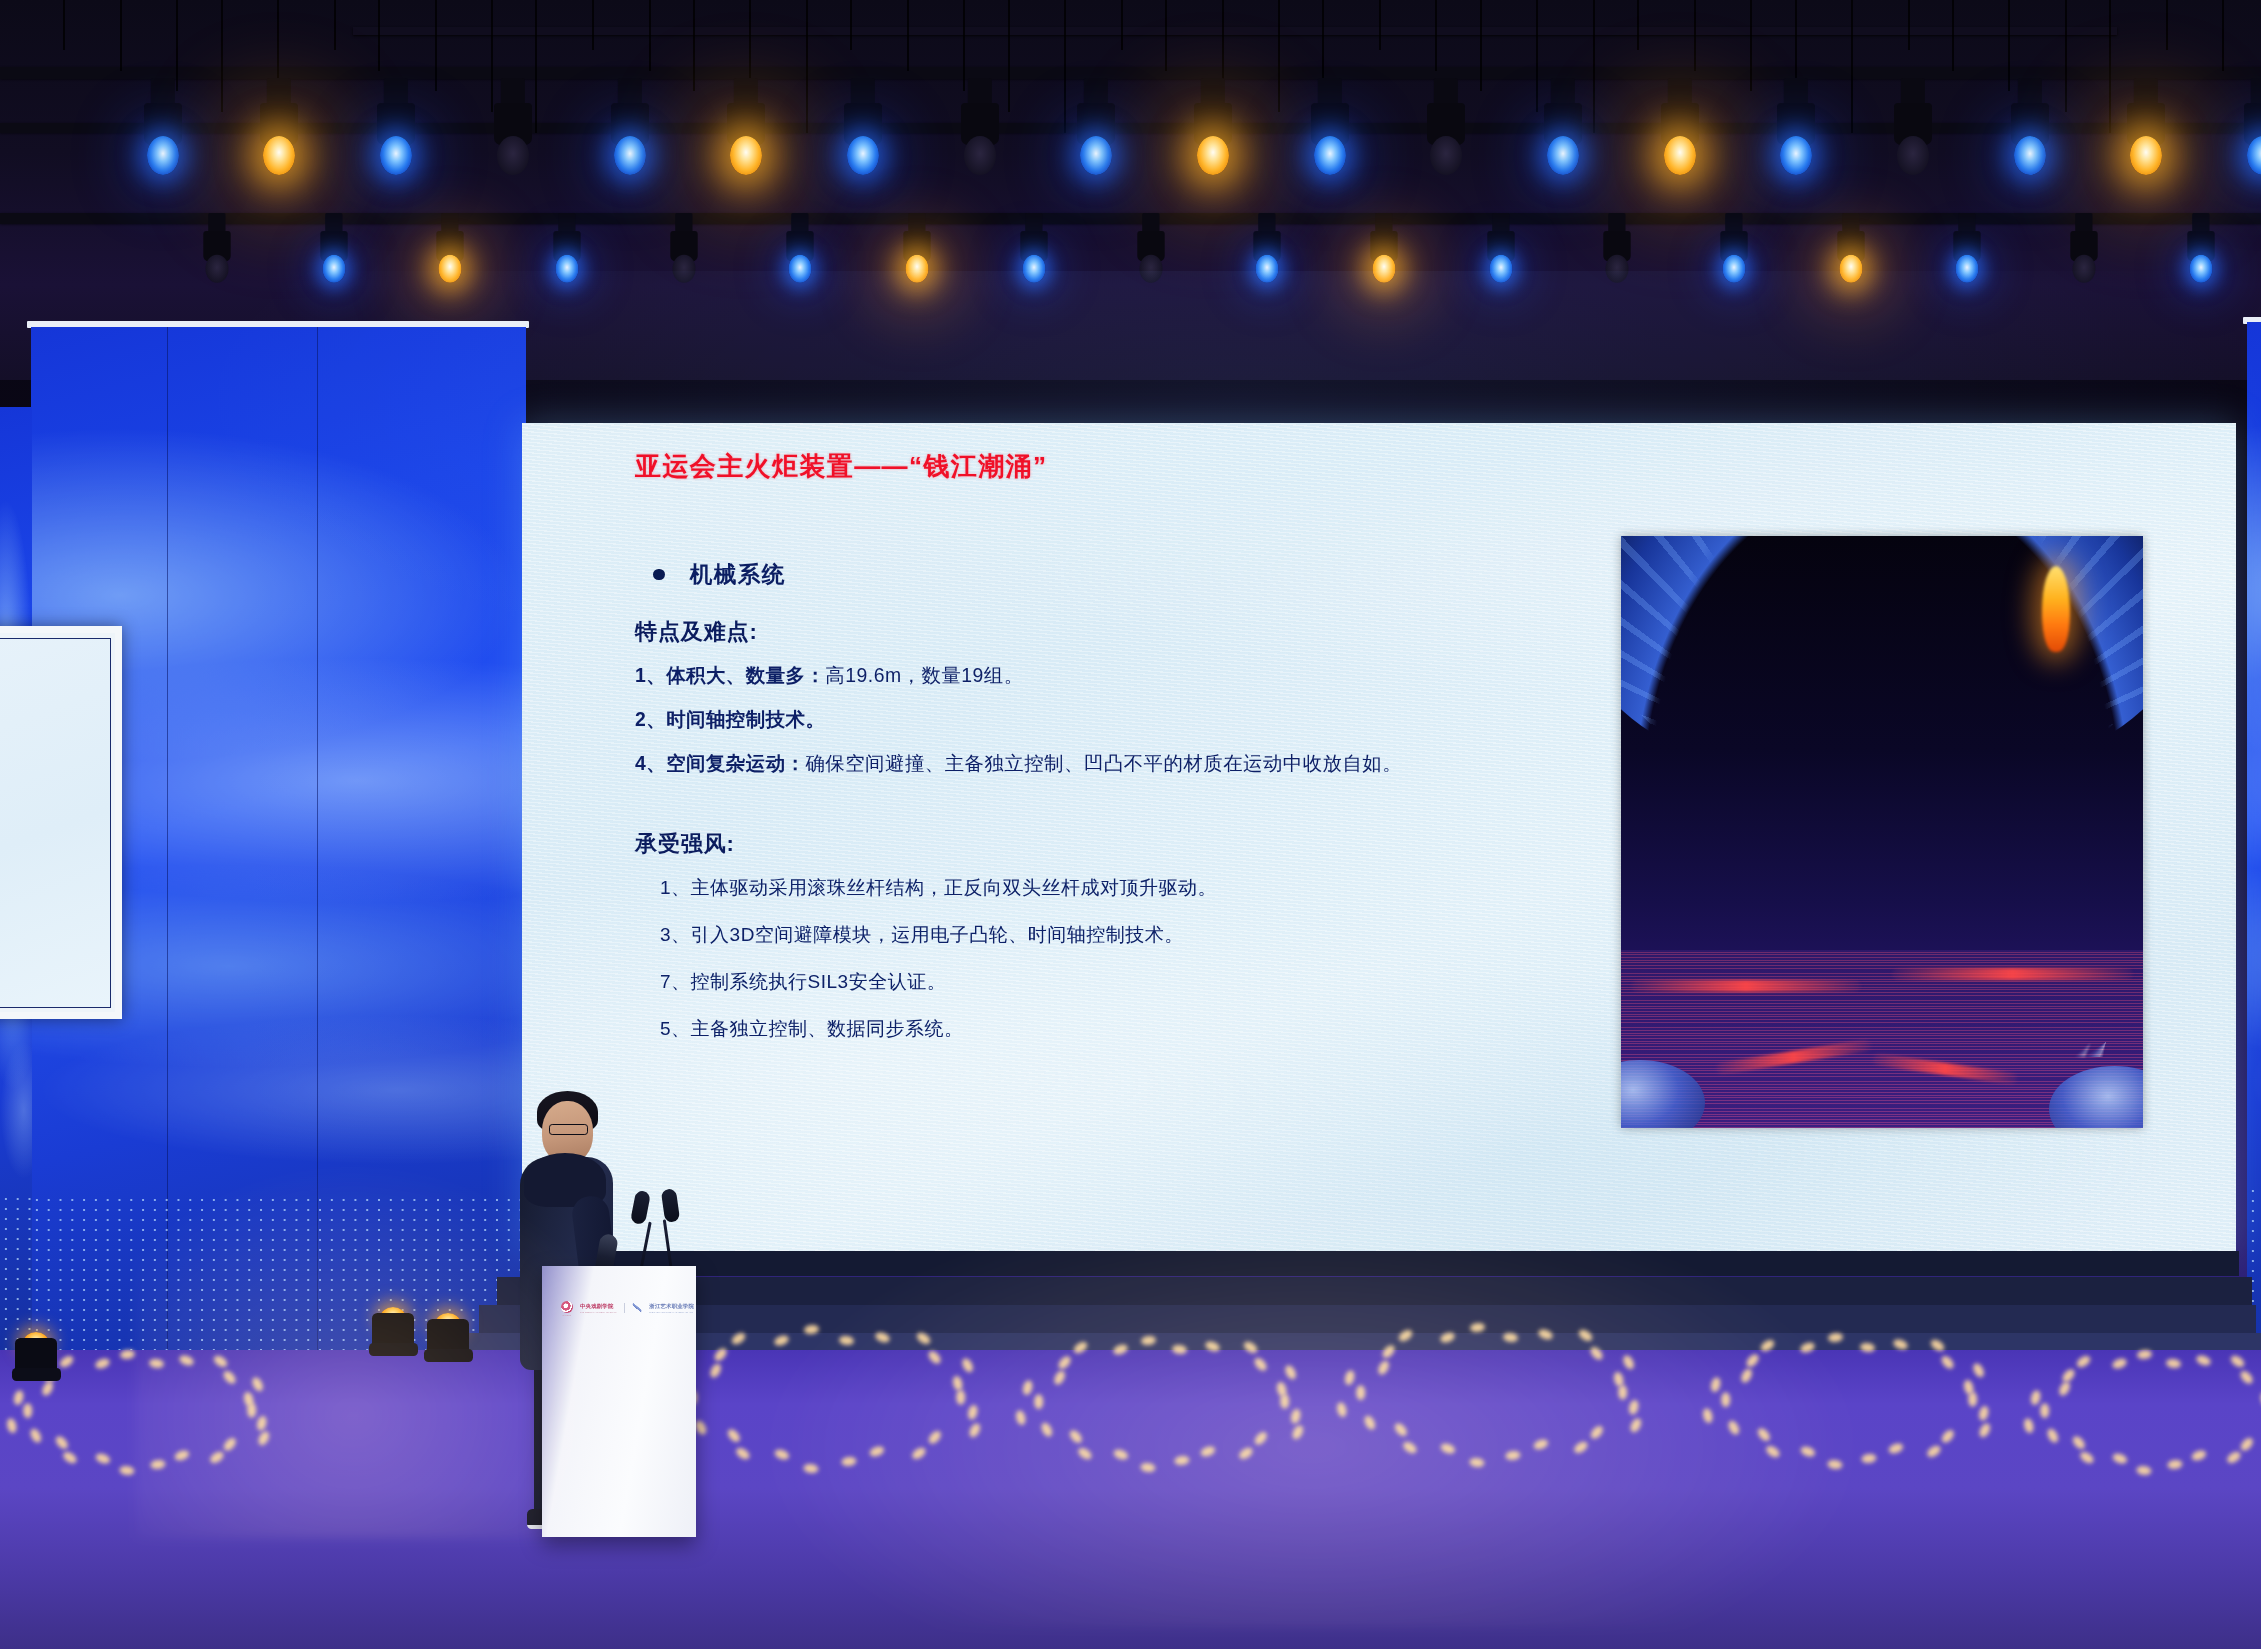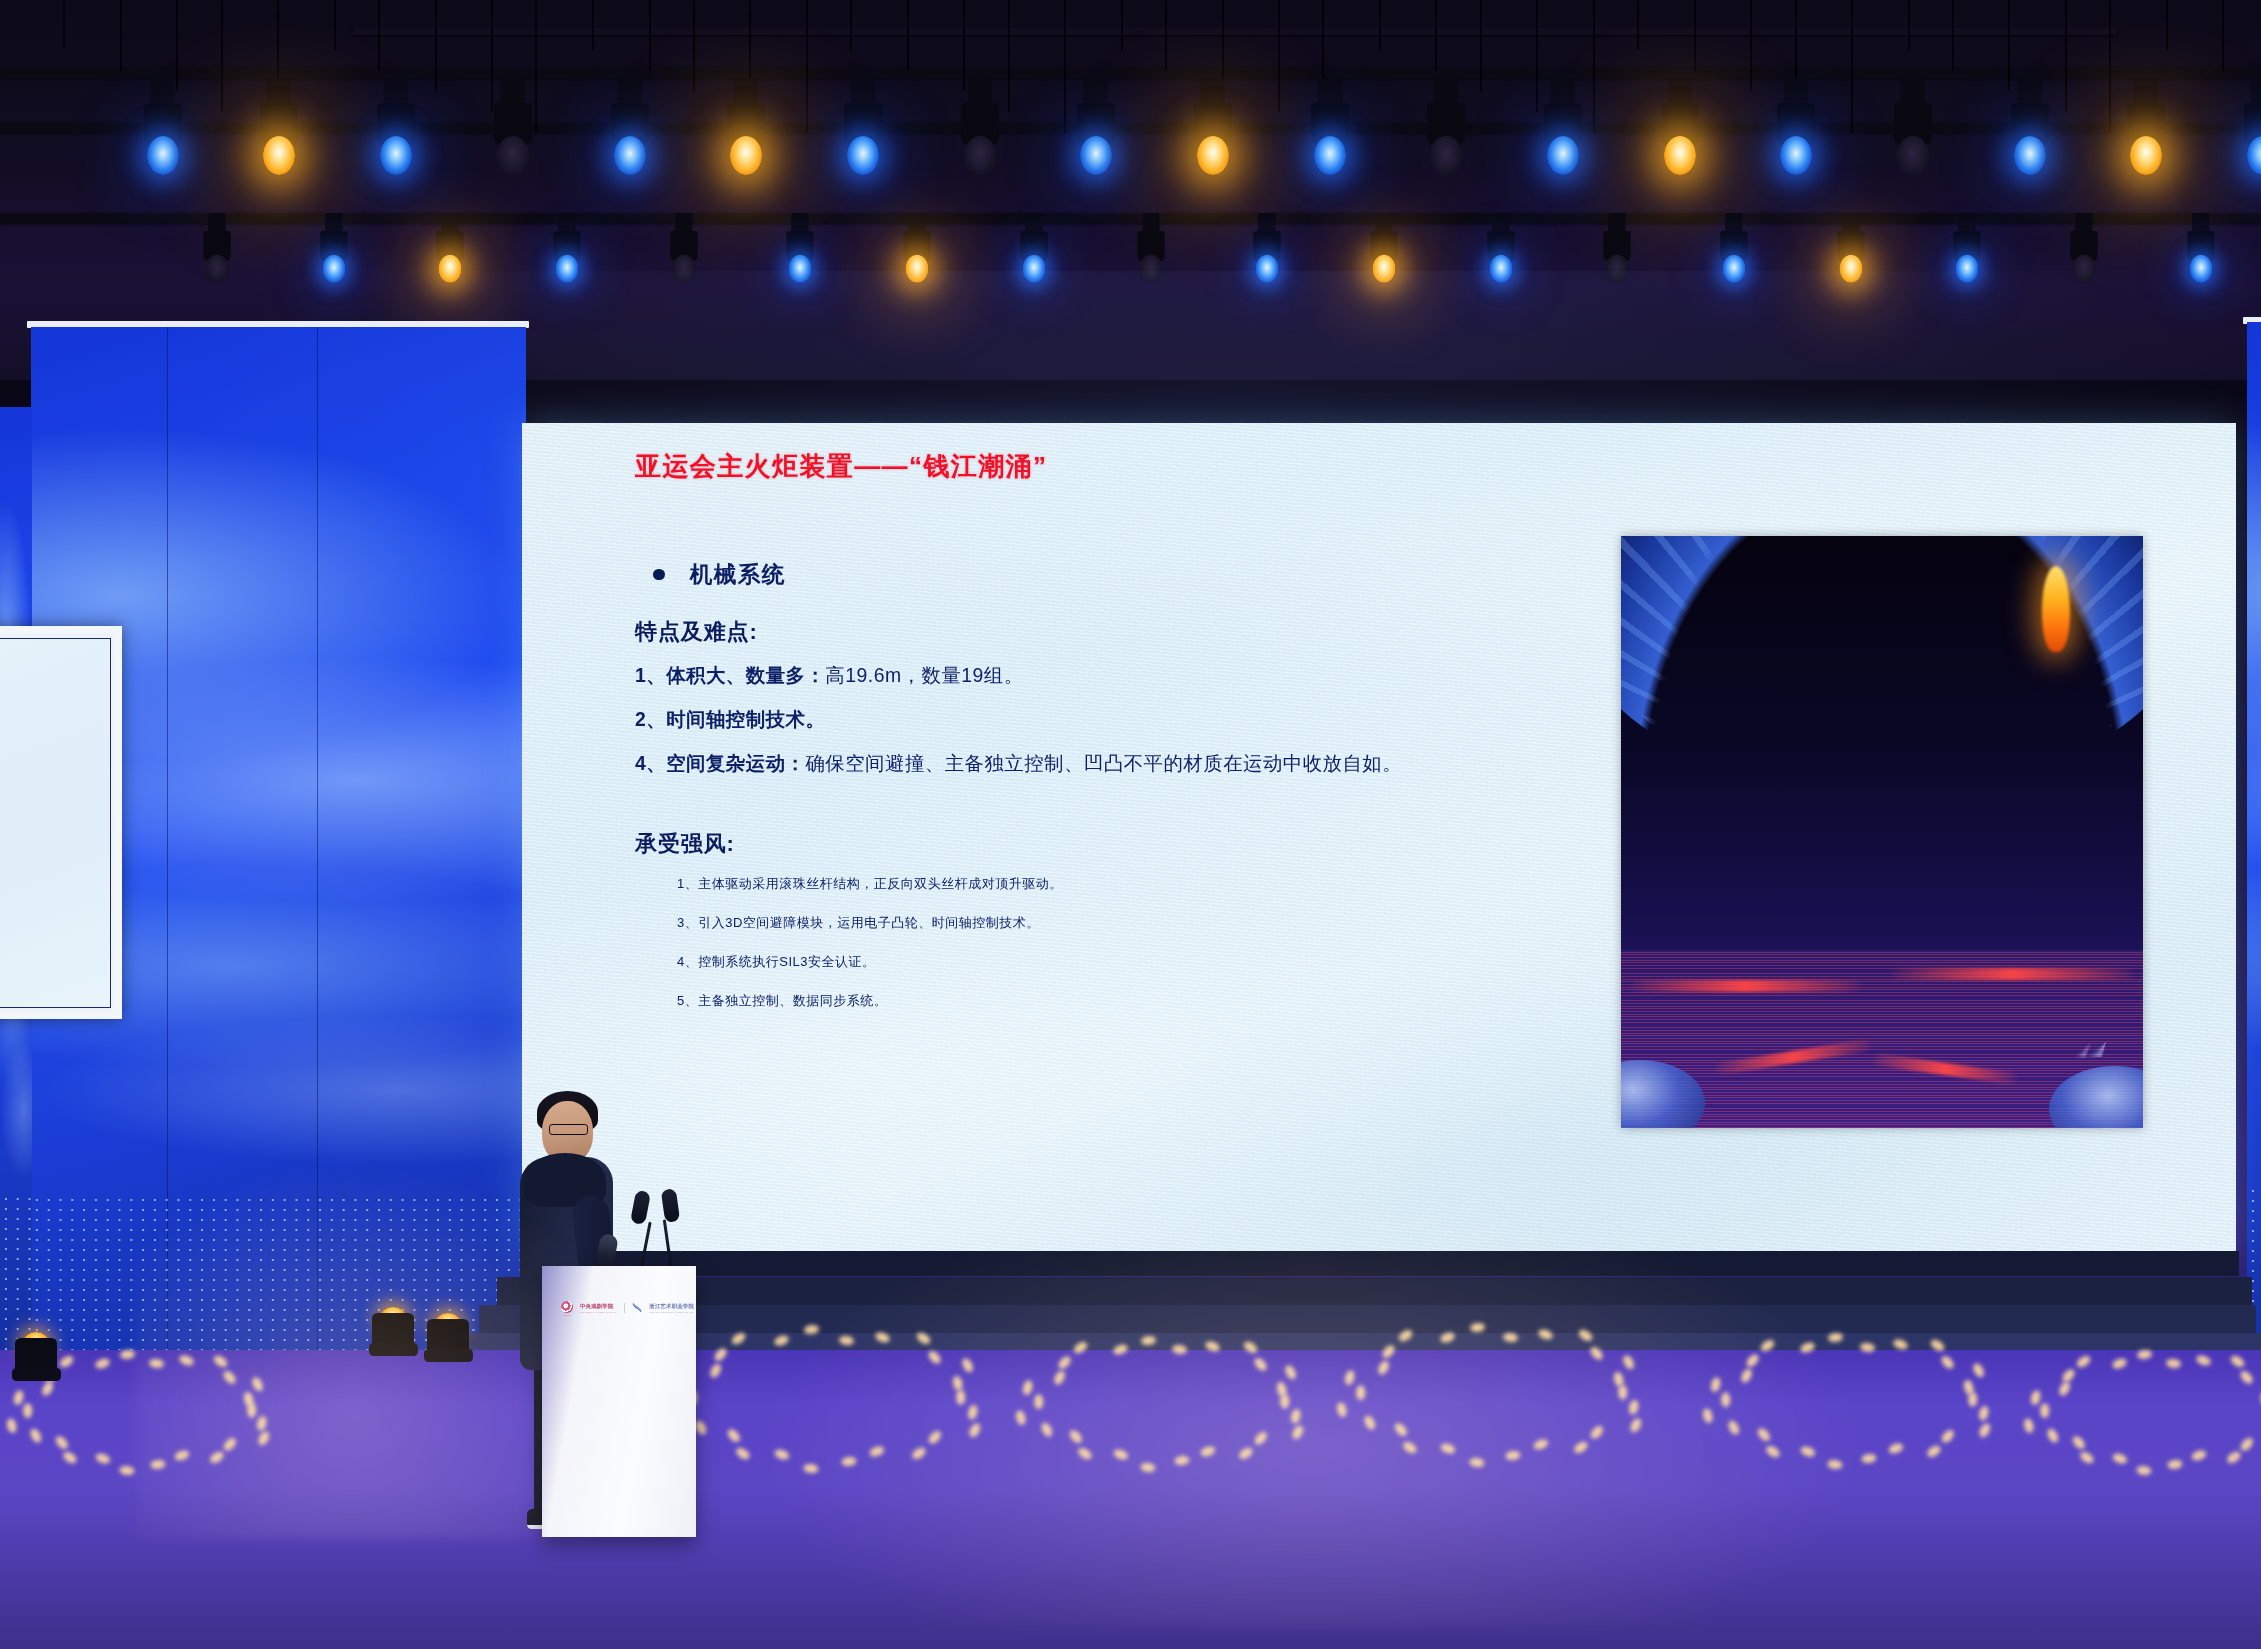--- a/index.html
+++ b/index.html
@@ -75,22 +75,22 @@
     text-shadow:0 0 2.7px rgba(255,60,80,.45); }
 
   .slide-left { position:absolute; left:113px; top:136px; width:1054px; }
   .lv1 { display:flex; align-items:center; margin:0 0 27px 18px; }
   .lv1 .dot { width:11.8px; height:11.8px; border-radius:50%; background:#081a52; margin-right:25px; flex:0 0 auto; }
   .lv1 .t { color:#0b1e63; font-size:22.6px; font-weight:700; letter-spacing:1.4px; }
   .sec-head { color:#0b1c5e; font-size:22px; font-weight:700; letter-spacing:0.9px; margin:0 0 15.4px 0; }
   .num-item { color:#0d1f66; font-size:19.4px; font-weight:700; letter-spacing:0.5px; margin:0 0 17px 0; white-space:nowrap; }
   .num-item .rest { font-weight:400; }
   .gap { height:35px; }
-  .tech-item { color:#0d2168; font-size:13px; font-weight:400; letter-spacing:0.5px;
-    margin:0 0 21px 42px; white-space:nowrap; }
+  .tech-item { color:#0d2168; font-size:19px; font-weight:400; letter-spacing:0.5px;
+    margin:0 0 21px 25px; white-space:nowrap; }
 
   
   .slide-photo { position:absolute; right:93px; top:113px; width:522px; height:592px;
     background:#05030f; overflow:hidden; box-shadow:0 0 10px rgba(0,0,0,.3); }
   .sp-sky { position:absolute; inset:0; background:linear-gradient(180deg,#05030f 0%,#0a0726 36%,#160f4a 62%,#241466 80%,#3a1f8a 100%); }
   .sp-roof { position:absolute; left:-12%; top:-28%; width:124%; height:72%;
     border-radius:50%; border:0 solid transparent;
     background:radial-gradient(ellipse at 50% 100%, rgba(0,0,0,0) 52%, rgba(60,110,240,.85) 54%, rgba(30,70,200,.75) 66%, rgba(12,30,110,.35) 80%, rgba(0,0,0,0) 92%); }
   .sp-roof2 { position:absolute; left:-8%; top:-34%; width:116%; height:80%; border-radius:50%;
     background:repeating-conic-gradient(from 0deg at 50% 100%, rgba(120,170,255,.30) 0deg 1.2deg, rgba(0,0,0,0) 1.2deg 5deg);
@@ -471,21 +471,21 @@
         <div class="num-item">
           <span>4、</span><span>空间复杂运动：</span><span class="rest">确保空间避撞、主备独立控制、凹凸不平的材质在运动中收放自如。</span>
         </div>
 
         <div class="gap"></div>
 
         <div class="sec-head">承受强风:</div>
 
         <div class="tech-item">1、主体驱动采用滚珠丝杆结构，正反向双头丝杆成对顶升驱动。</div>
         <div class="tech-item">3、引入3D空间避障模块，运用电子凸轮、时间轴控制技术。</div>
-        <div class="tech-item">4、控制系统执行SIL3安全认证。</div>
+        <div class="tech-item">7、控制系统执行SIL3安全认证。</div>
         <div class="tech-item">5、主备独立控制、数据同步系统。</div>
       </div>
 
       <div class="slide-photo">
         <div class="sp-sky"></div>
         <div class="sp-roof"></div>
         <div class="sp-roof2"></div>
         <div class="sp-wave"></div>
         <div class="sp-wave2"></div>
         <div class="sp-flame"></div>

